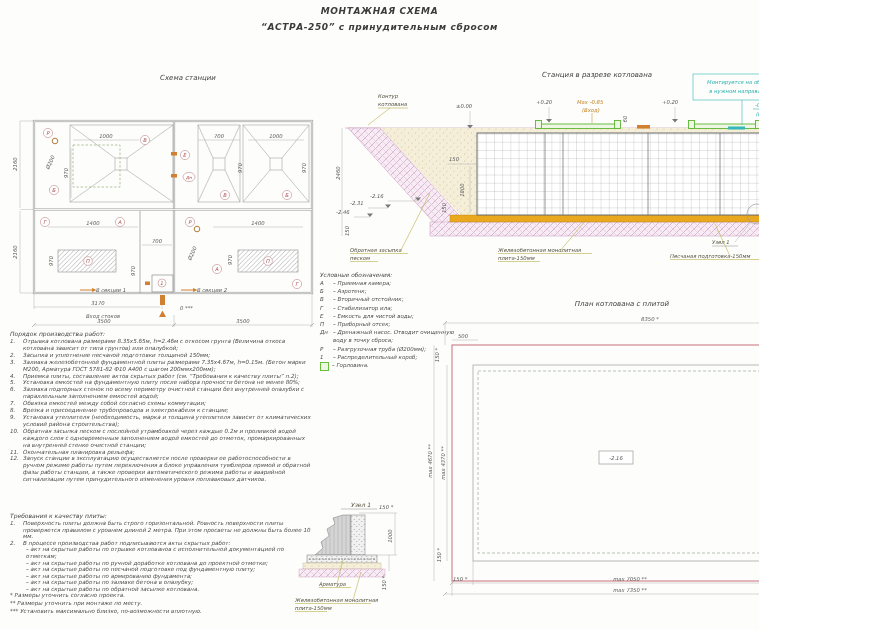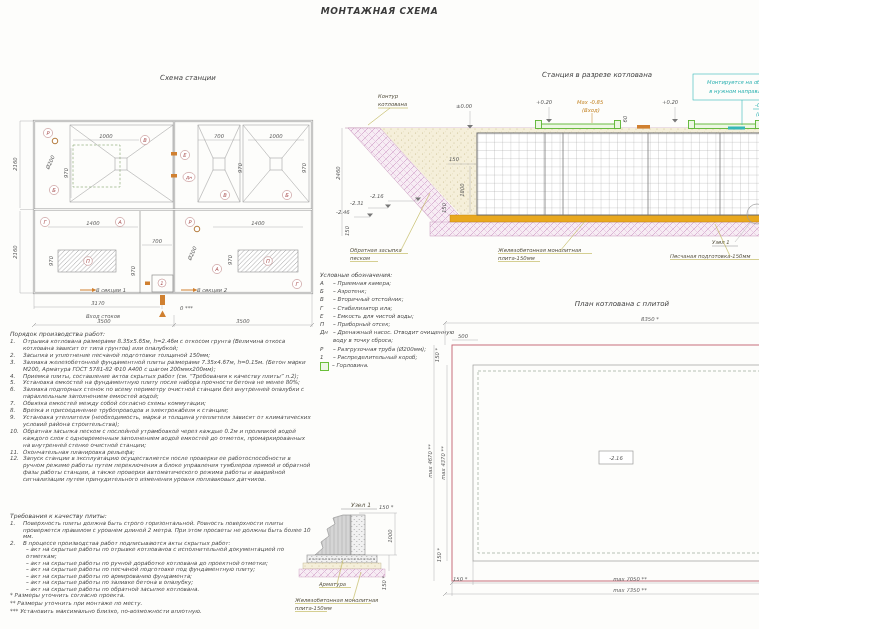--- a/index.html
+++ b/index.html
@@ -74,20 +74,21 @@
         <circle cx="3.8" cy="3.6" r=".5" fill="#9c9c9c"></circle>
       </pattern>
       <pattern id="wallh" width="4" height="4" patternUnits="userSpaceOnUse">
         <rect width="4" height="4" fill="#e4e4e4"></rect>
         <path d="M0 1 H4 M0 3 H4 M1 0 V4" stroke="#a0a0a0" stroke-width=".45"></path>
       </pattern>
     </defs>
   </svg>
 
   <div class="hdr" style="top:6px">МОНТАЖНАЯ СХЕМА</div>
+  <div class="hdr" style="top:22px">“АСТРА-250” с принудительным сбросом</div>
 
   <svg style="left:8px;top:68px" width="312" height="262" viewBox="0 0 312 262">
     <text class="ttl" x="180" y="12" text-anchor="middle">Схема станции</text>
 
     <rect x="26" y="53" width="278" height="172" class="dbl"></rect>
     <rect x="26" y="53" width="278" height="172" class="dblw"></rect>
     <line x1="166" y1="53" x2="166" y2="225" class="dbl"></line>
     <line x1="166" y1="53" x2="166" y2="225" class="dblw"></line>
     <line x1="26" y1="141.5" x2="304" y2="141.5" class="dbl"></line>
     <line x1="26" y1="141.5" x2="304" y2="141.5" class="dblw"></line>

